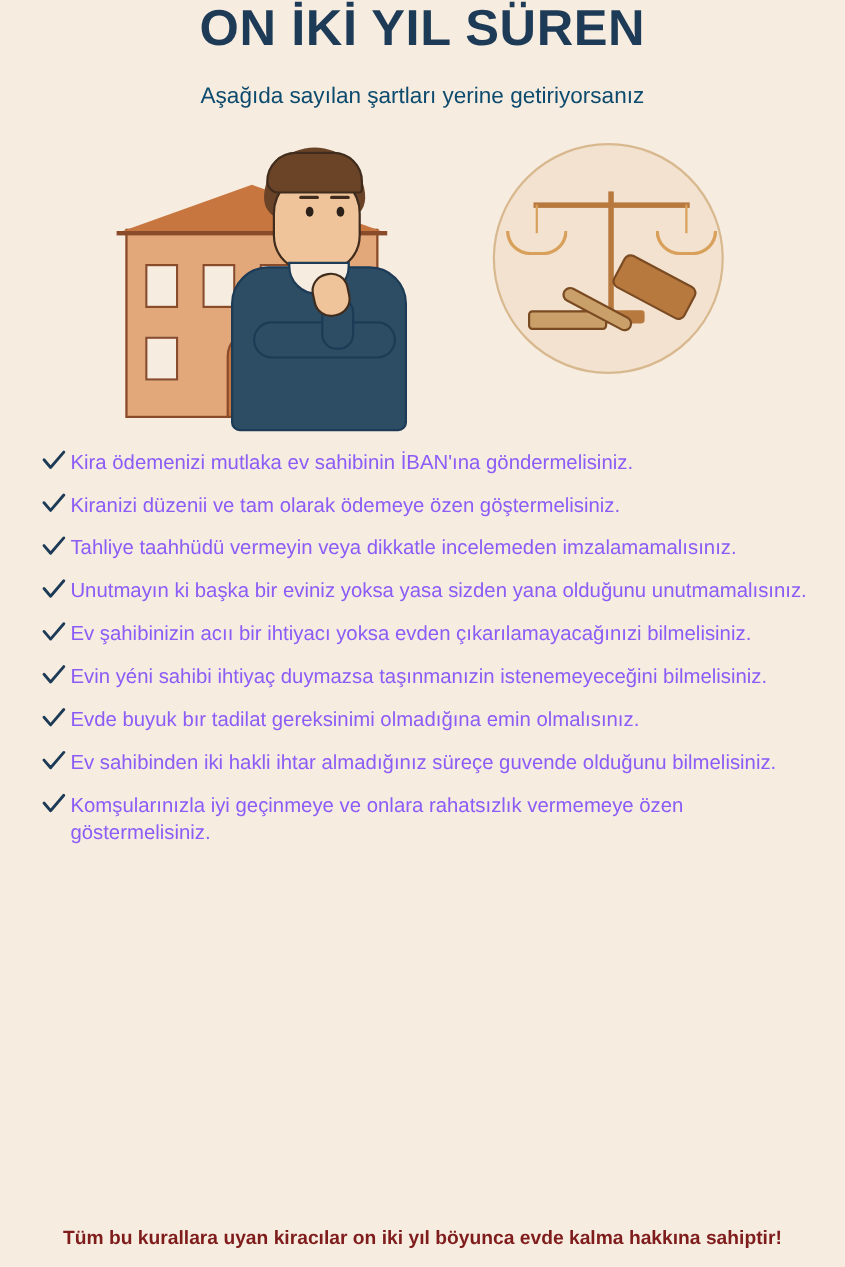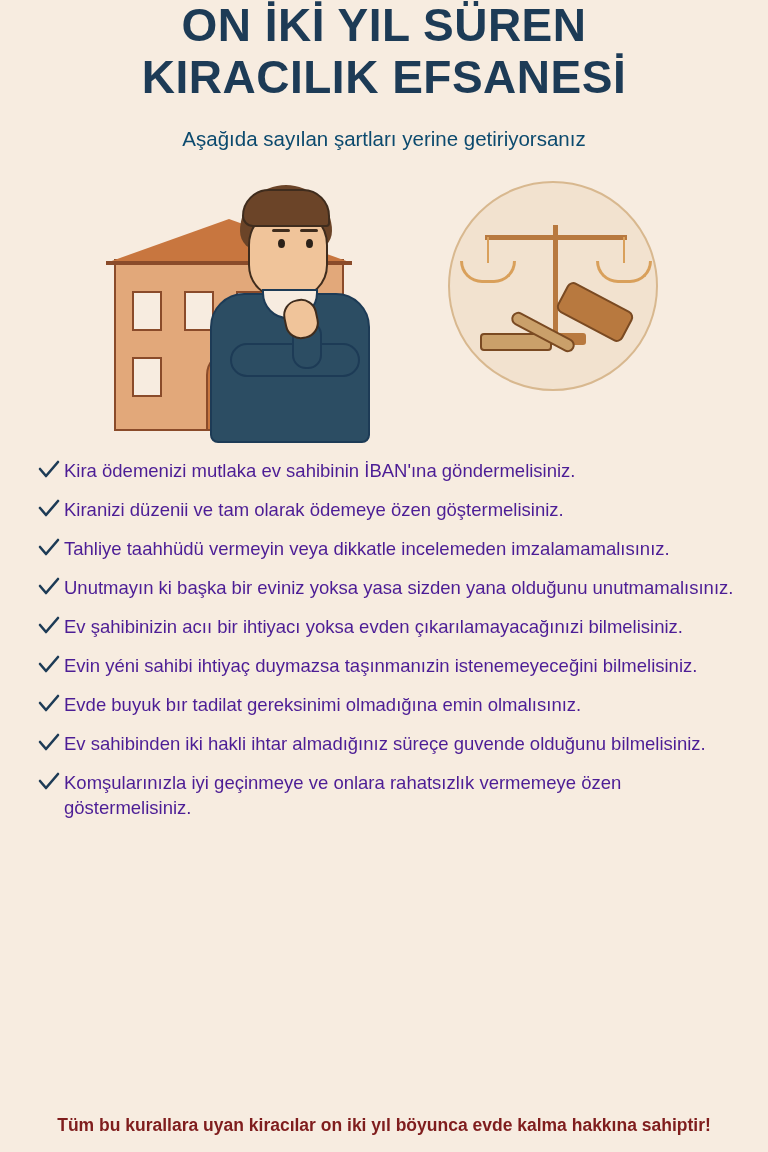--- a/index.html
+++ b/index.html
@@ -266,42 +266,41 @@
     flex: 0 0 26px;
     width: 26px;
     height: 24px;
     margin-top: 1px;
     color: #1d3b56;
   }
   .check svg { display: block; }
   .item-text {
     font-size: 18.5px;
     line-height: 1.35;
-    color: #4c1d95;
+    color: #8b5cf6;
   }
   .footer {
     position: absolute;
     left: 0;
     bottom: 16px;
     width: 100%;
     text-align: center;
     font-size: 17.5px;
     font-weight: bold;
     color: #7f1d1d;
     padding: 0 18px;
   }
 </style>
 </head>
 <body>
 
 <div class="poster">
 
   <div class="title-block">
     <div class="title-line">ON İKİ YIL SÜREN</div>
-    <div class="title-line">KIRACILIK EFSANESİ</div>
   </div>
 
   <div class="subtitle">
     <div>Aşağıda sayılan şartları yerine getiriyorsanız</div>
   </div>
 
   <div class="illustration">
 
     <div class="bld">
       <div class="bld-body"></div>

